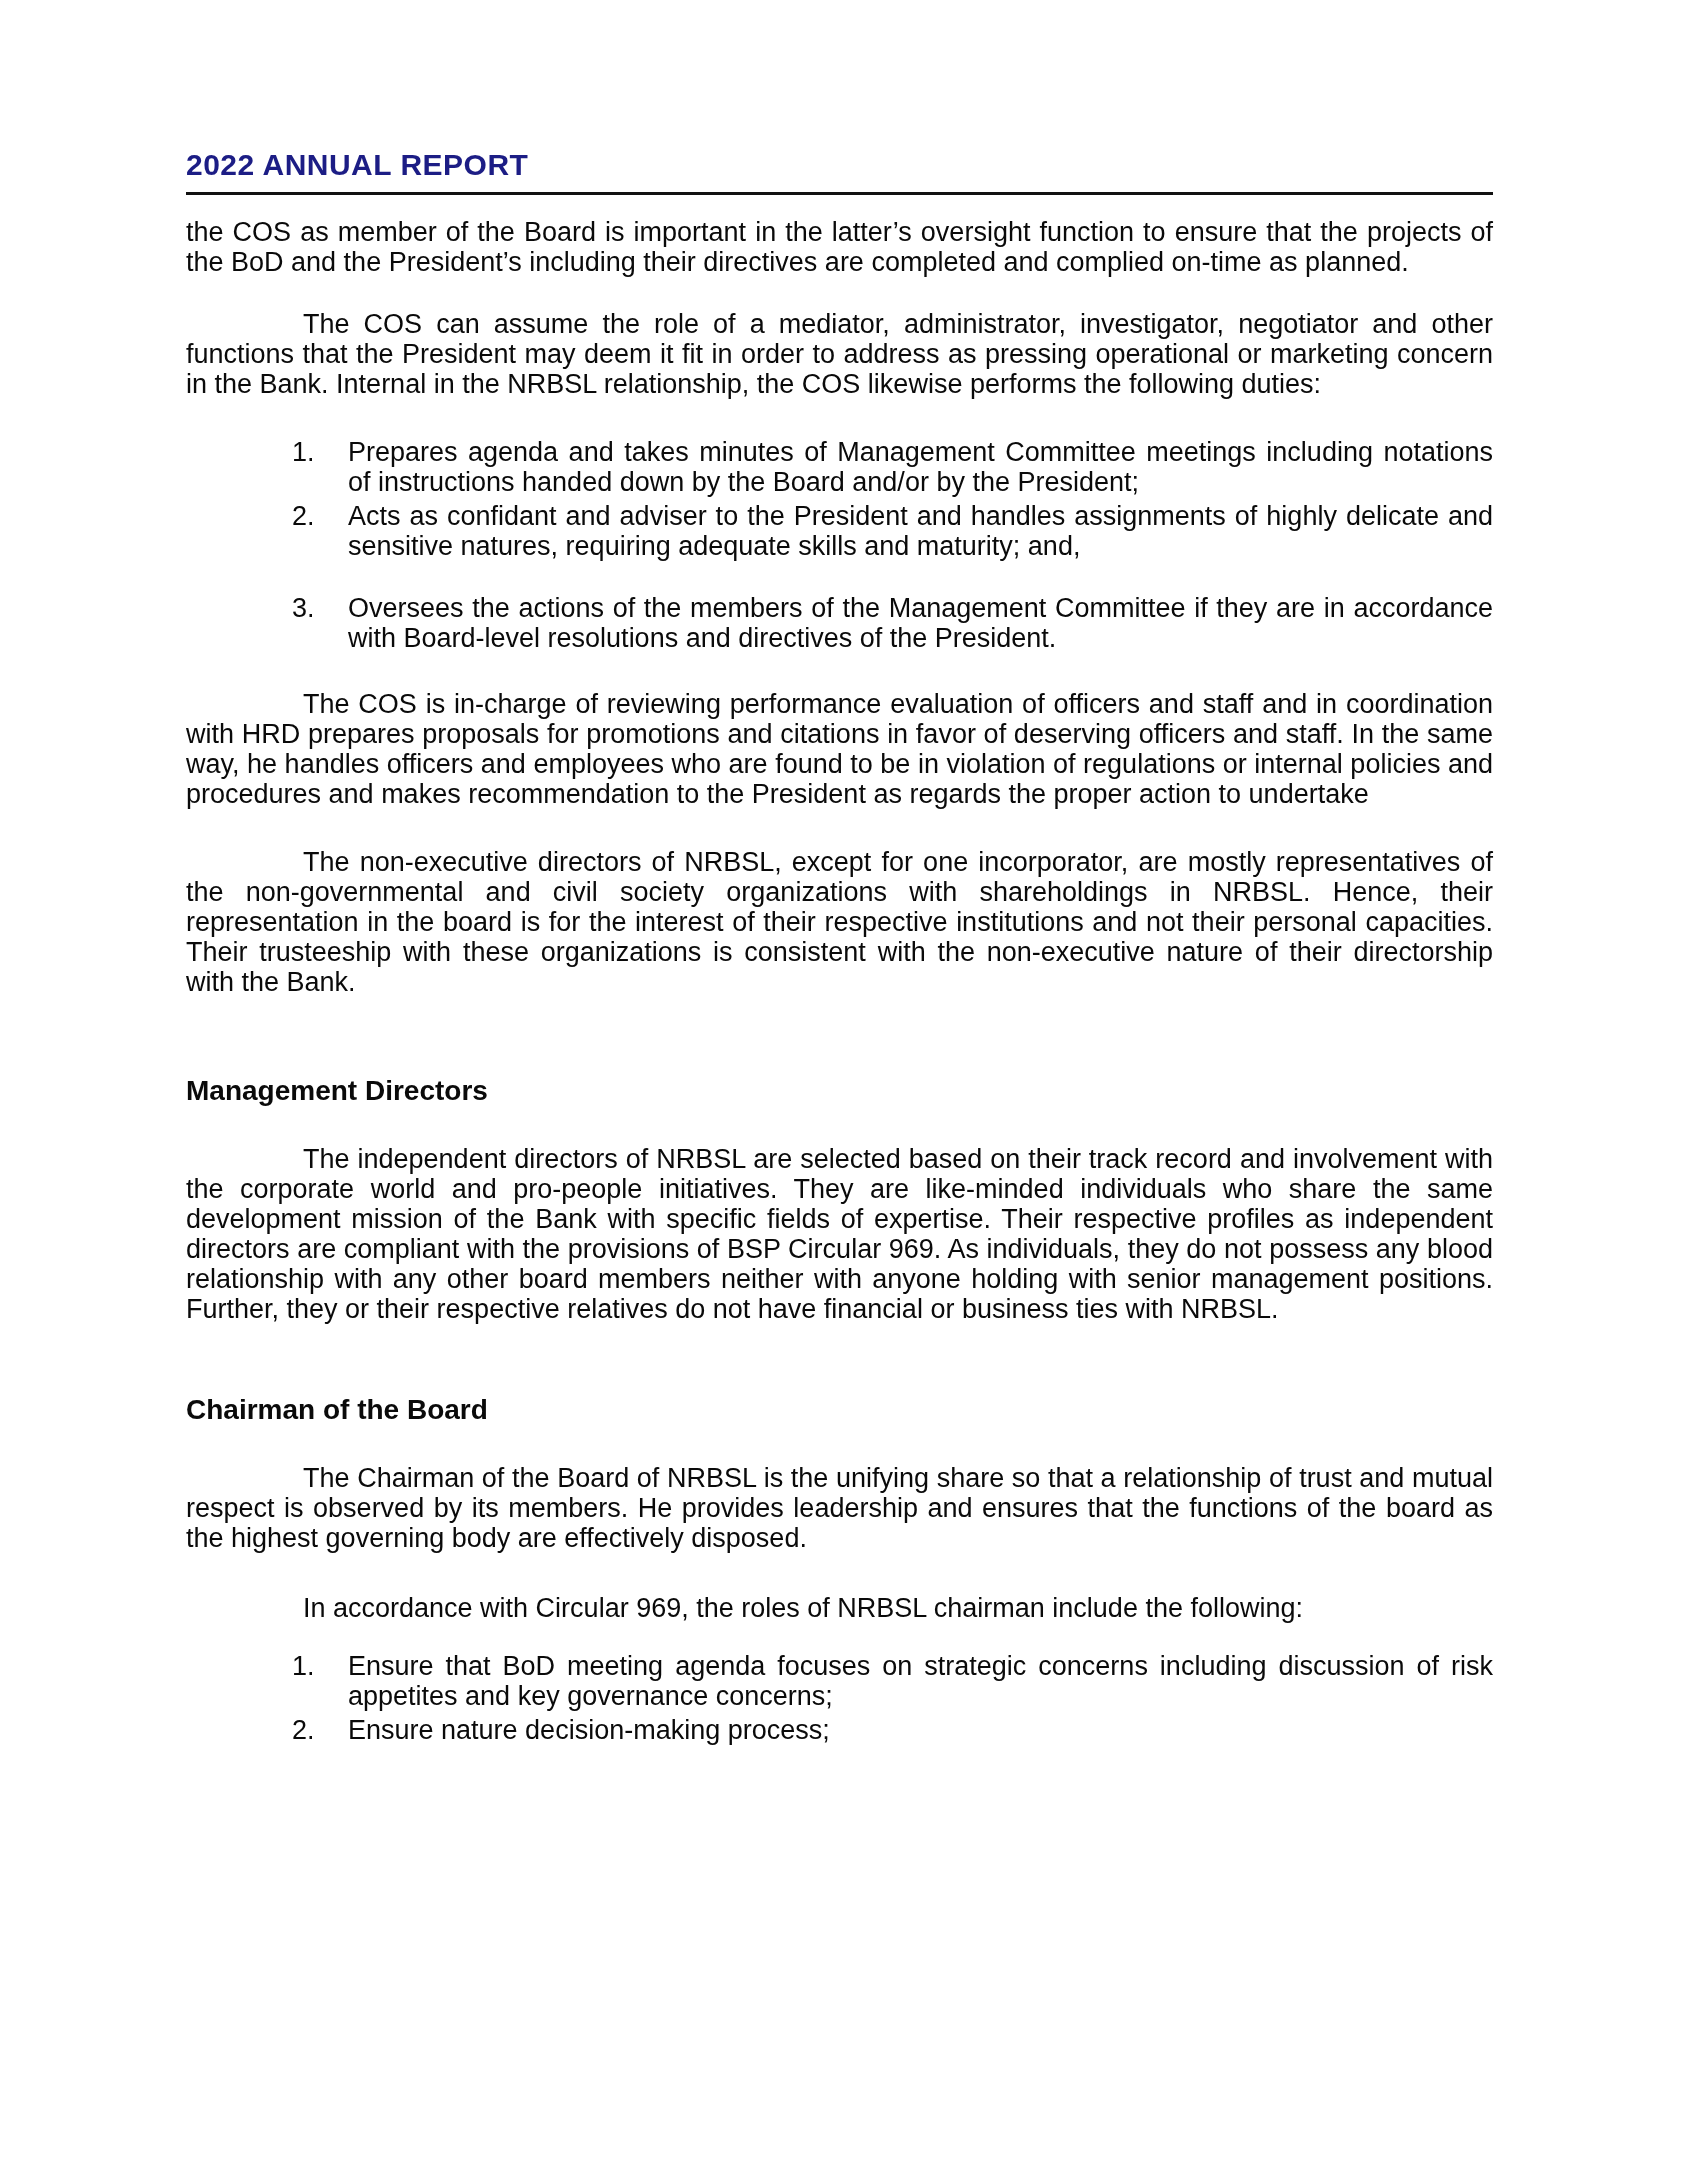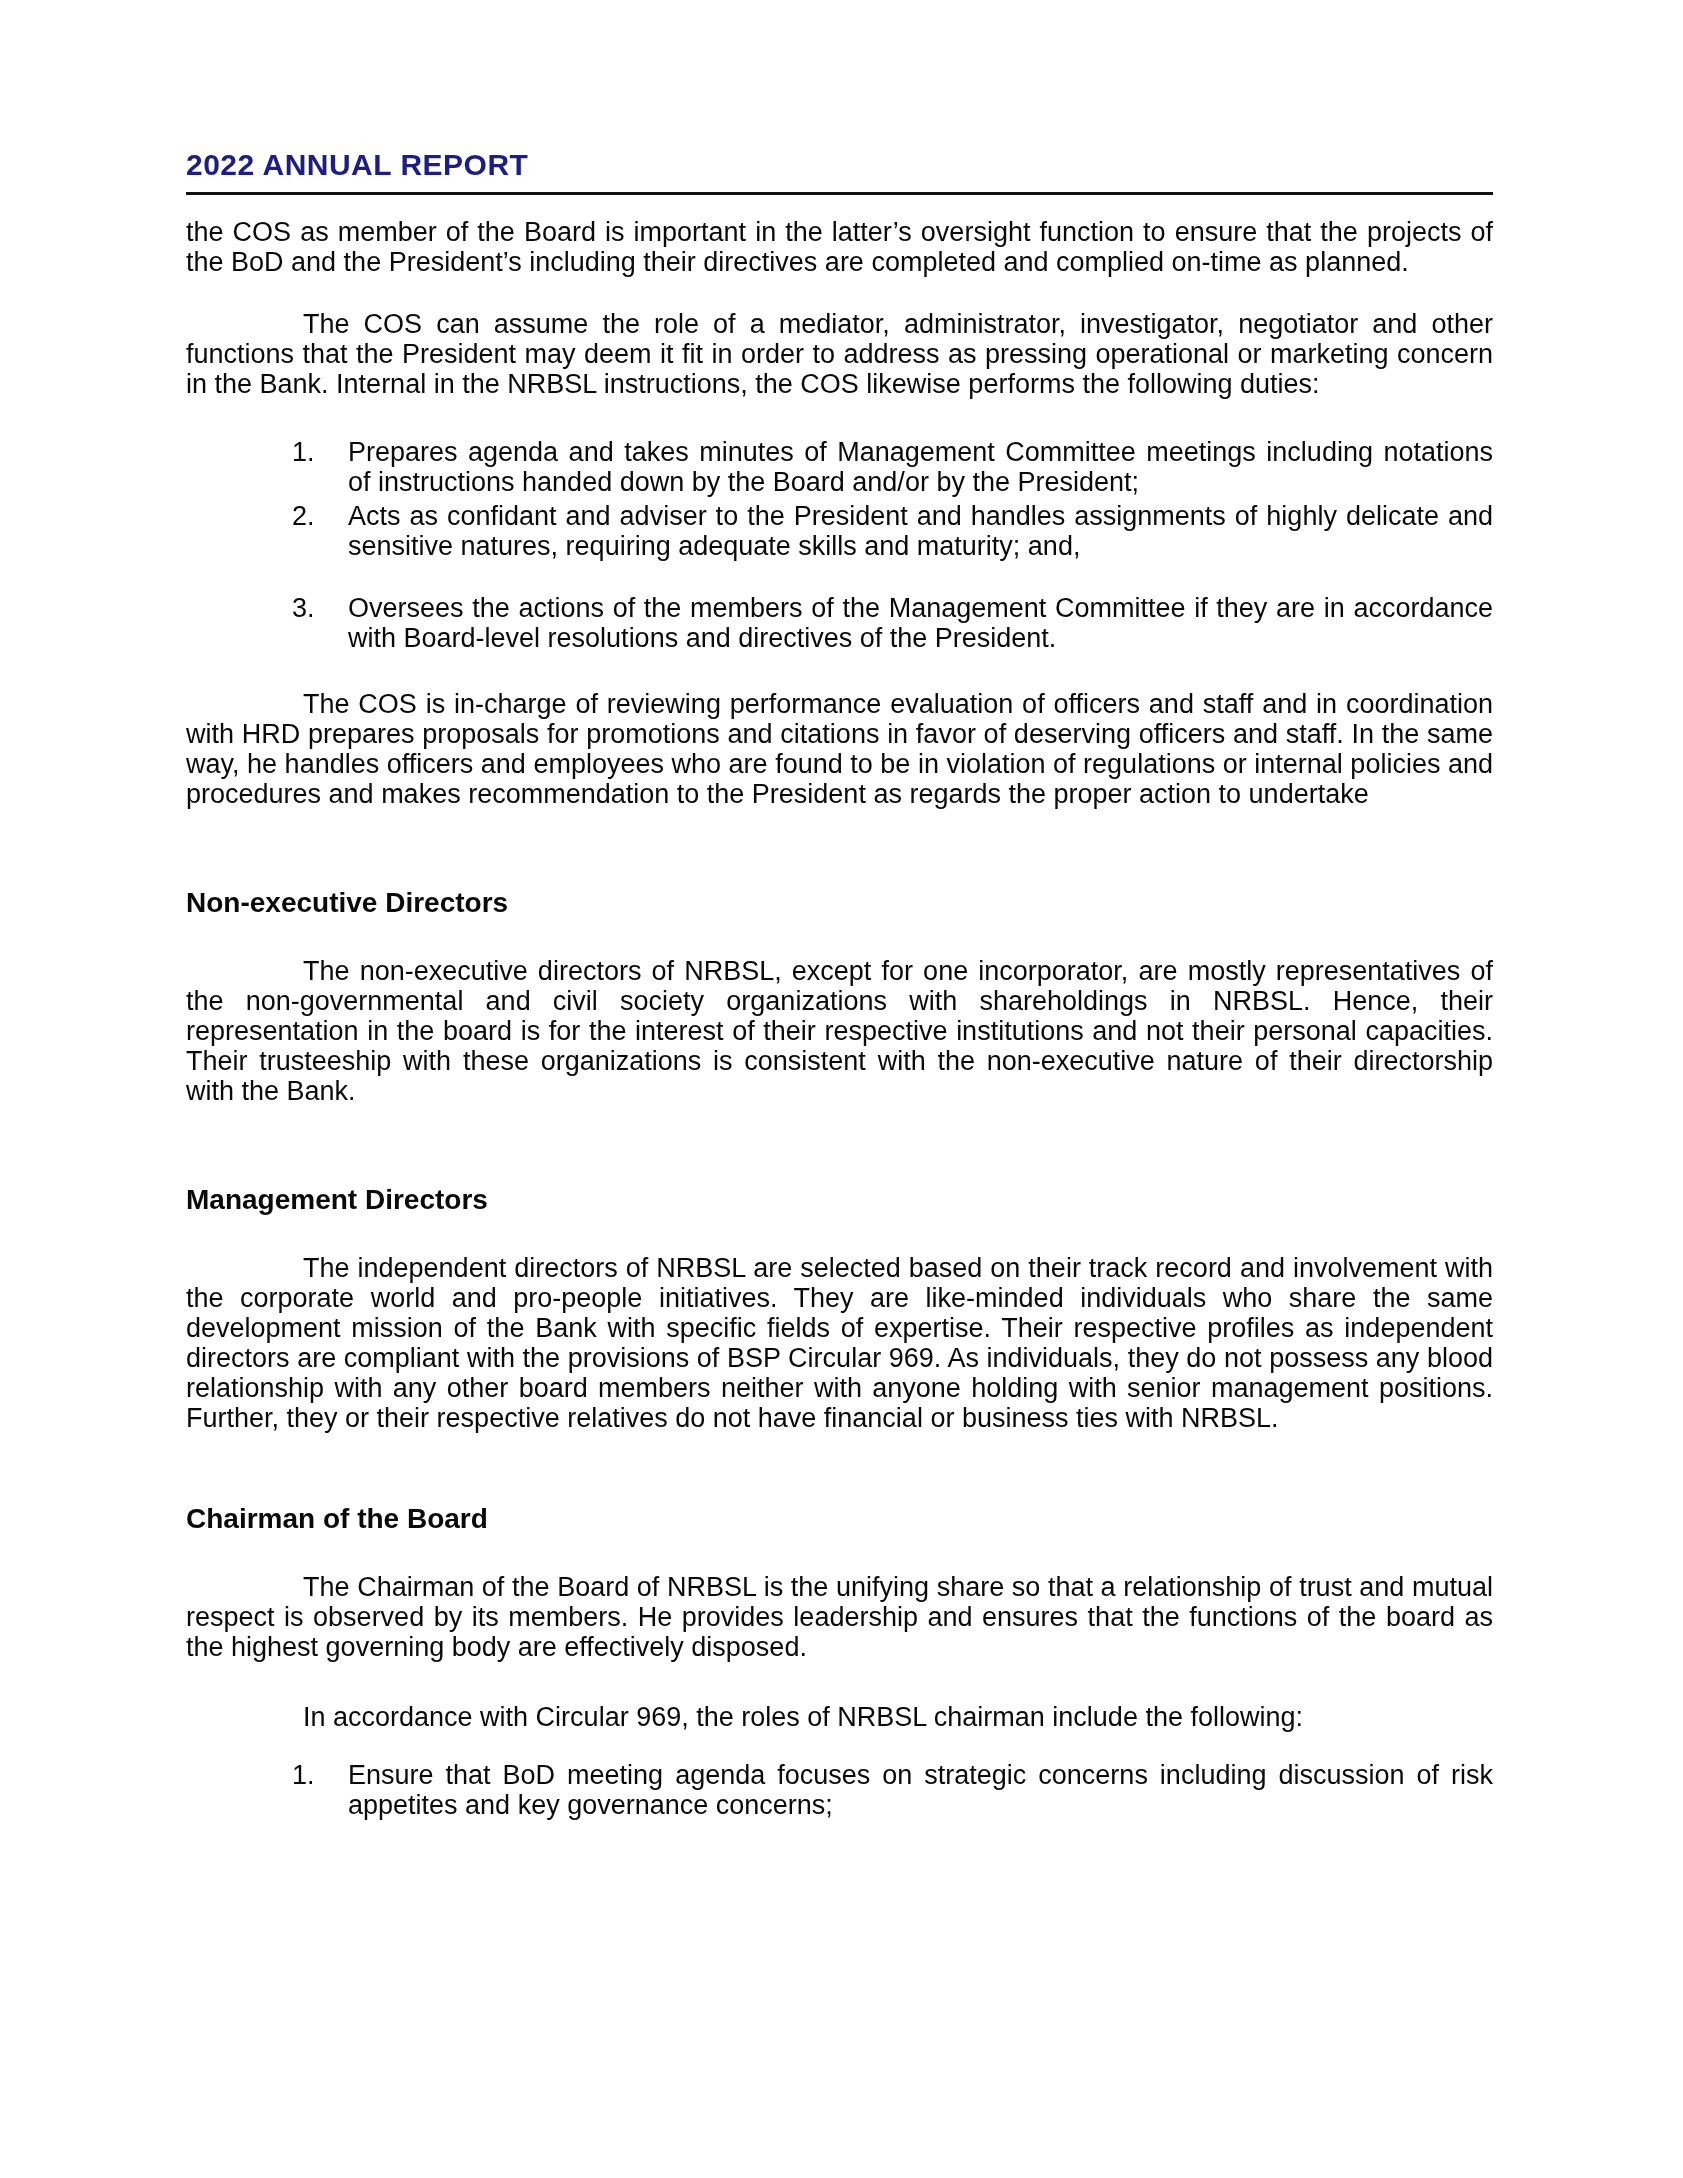--- a/index.html
+++ b/index.html
@@ -49,40 +49,39 @@
 <body>
 
 <div class="page">
   <div class="content">
 
     <div class="header-title">2022 ANNUAL REPORT</div>
     <hr class="header-rule">
 
     <p class="p mt-para-lg" style="margin-top:22px">the COS as member of the Board is important in the latter’s oversight function to ensure that the projects of the BoD and the President’s including their directives are completed and complied on-time as planned.</p>
 
-    <p class="p indent mt-para">The COS can assume the role of a mediator, administrator, investigator, negotiator and other functions that the President may deem it fit in order to address as pressing operational or marketing concern in the Bank. Internal in the NRBSL instructions, the COS likewise performs the following duties:</p>
+    <p class="p indent mt-para">The COS can assume the role of a mediator, administrator, investigator, negotiator and other functions that the President may deem it fit in order to address as pressing operational or marketing concern in the Bank. Internal in the NRBSL relationship, the COS likewise performs the following duties:</p>
 
     <div class="num-list">
       <div class="num-item">
         <span class="li-num">1.</span>
         <span class="li-text">Prepares agenda and takes minutes of Management Committee meetings including notations of instructions handed down by the Board and/or by the President;</span>
       </div>
       <div class="num-item">
         <span class="li-num">2.</span>
         <span class="li-text">Acts as confidant and adviser to the President and handles assignments of highly delicate and sensitive natures, requiring adequate skills and maturity; and,</span>
       </div>
       <div class="num-item spaced">
         <span class="li-num">3.</span>
         <span class="li-text">Oversees the actions of the members of the Management Committee if they are in accordance with Board-level resolutions and directives of the President.</span>
       </div>
     </div>
 
     <p class="p indent mt-para-lg">The COS is in-charge of reviewing performance evaluation of officers and staff and in coordination with HRD prepares proposals for promotions and citations in favor of deserving officers and staff. In the same way, he handles officers and employees who are found to be in violation of regulations or internal policies and procedures and makes recommendation to the President as regards the proper action to undertake</p>
 
-    <div class="section-heading">Non-executive Directors</div>
     <p class="p indent after-heading">The non-executive directors of NRBSL, except for one incorporator, are mostly representatives of the non-governmental and civil society organizations with shareholdings in NRBSL. Hence, their representation in the board is for the interest of their respective institutions and not their personal capacities. Their trusteeship with these organizations is consistent with the non-executive nature of their directorship with the Bank.</p>
 
     <div class="section-heading">Management Directors</div>
     <p class="p indent after-heading">The independent directors of NRBSL are selected based on their track record and involvement with the corporate world and pro-people initiatives. They are like-minded individuals who share the same development mission of the Bank with specific fields of expertise. Their respective profiles as independent directors are compliant with the provisions of BSP Circular 969. As individuals, they do not possess any blood relationship with any other board members neither with anyone holding with senior management positions. Further, they or their respective relatives do not have financial or business ties with NRBSL.</p>
 
     <div class="section-heading" style="margin-top:71px">Chairman of the Board</div>
     <p class="p indent after-heading">The Chairman of the Board of NRBSL is the unifying share so that a relationship of trust and mutual respect is observed by its members. He provides leadership and ensures that the functions of the board as the highest governing body are effectively disposed.</p>
 
     <p class="p indent" style="margin-top:40px">In accordance with Circular 969, the roles of NRBSL chairman include the following:</p>
 

